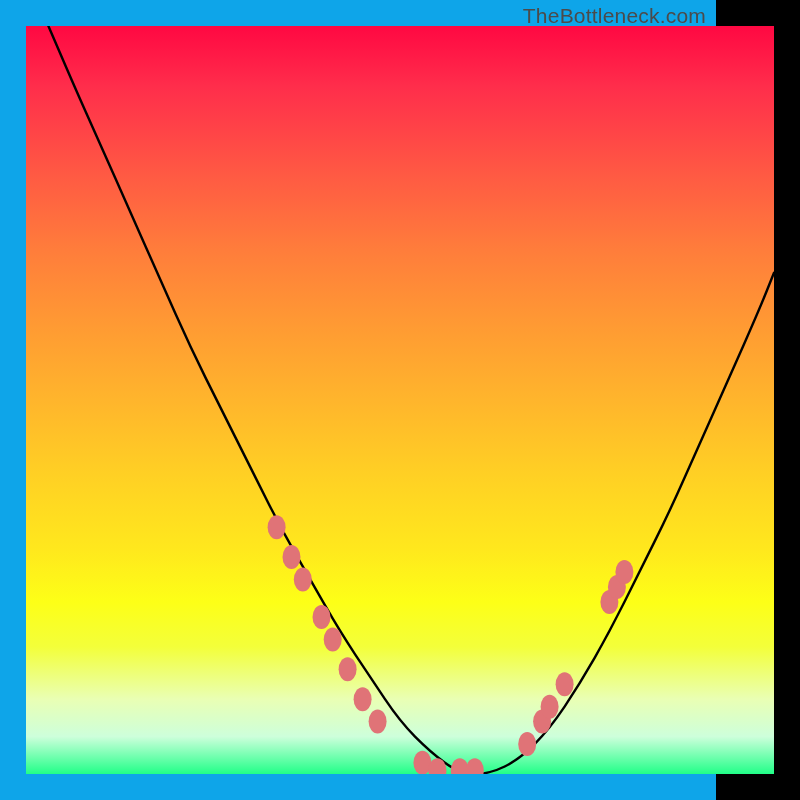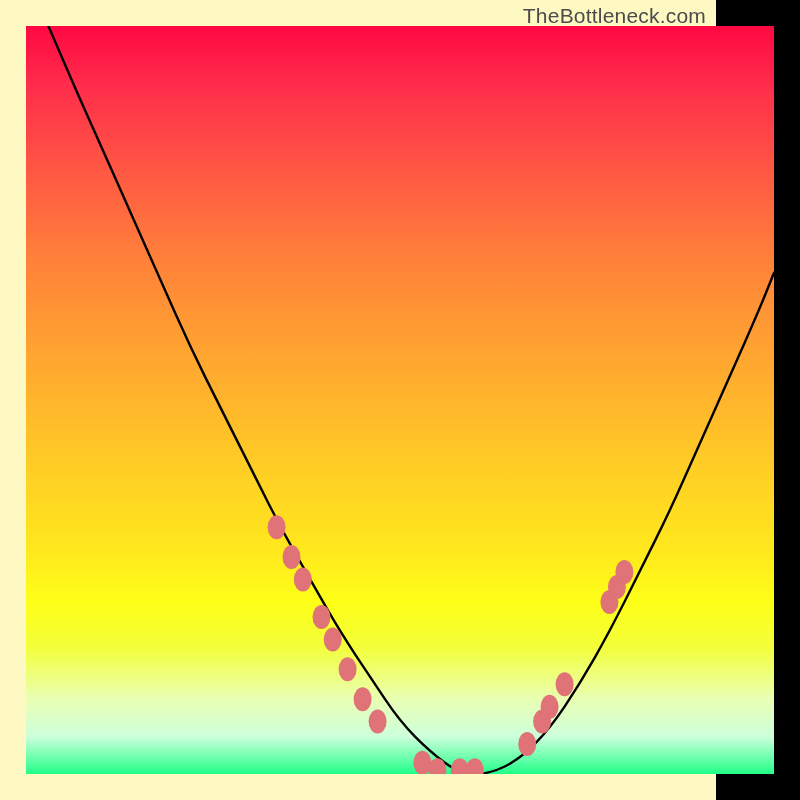--- a/index.html
+++ b/index.html
@@ -10,21 +10,21 @@
     overflow: hidden;
     background: #000;
     font-family: Arial, Helvetica, sans-serif;
   }
   .frame {
     position: absolute;
     top: 0;
     left: 0;
     width: 716px;
     height: 800px;
-    background: #fef9c3;
+    background: #0ea5e9;
   }
   .plot {
     position: absolute;
     top: 26px;
     left: 26px;
     width: 748px;
     height: 748px;
     
     background: linear-gradient(
       to bottom,

